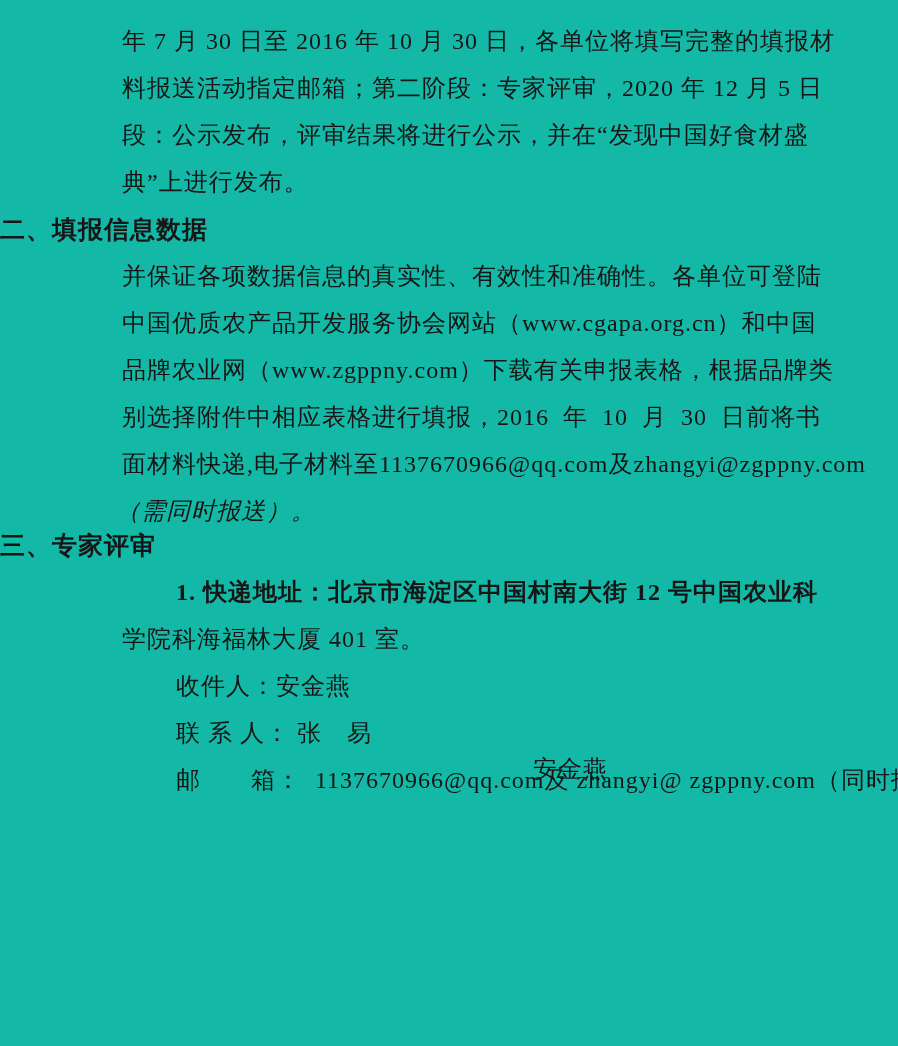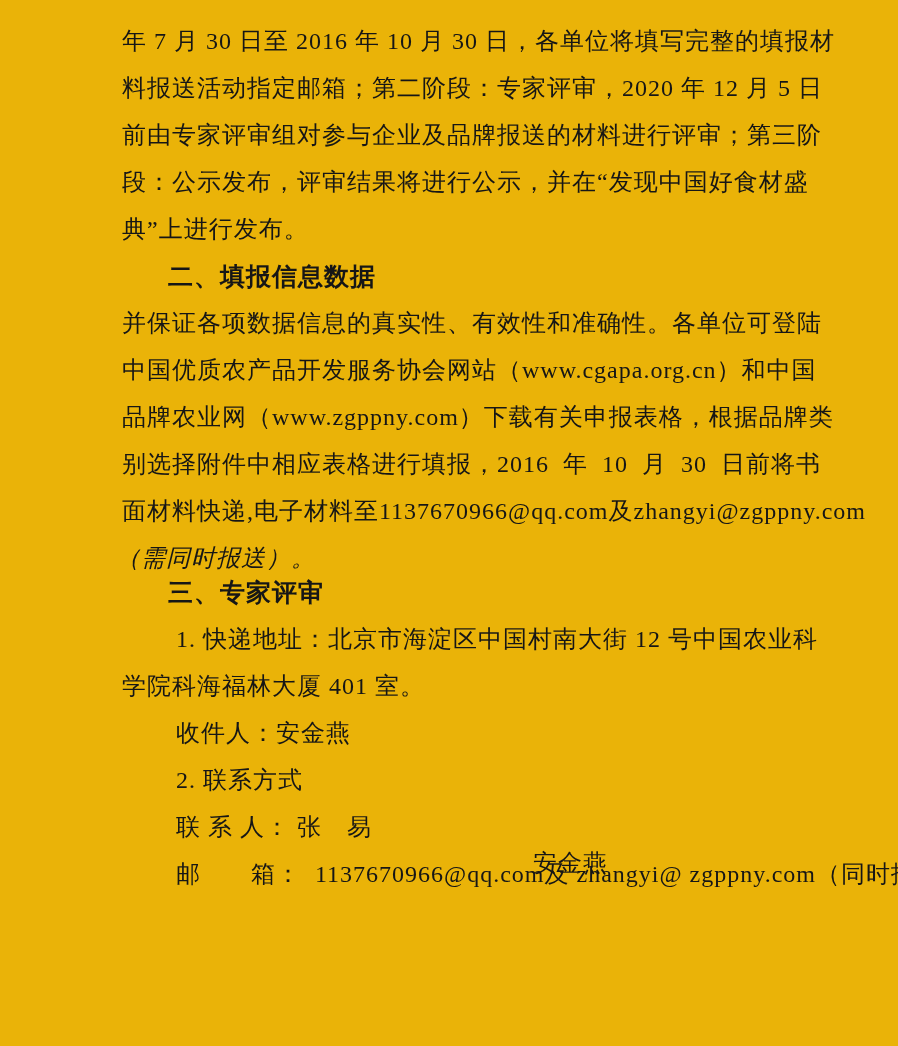--- a/index.html
+++ b/index.html
@@ -1,65 +1,62 @@
 <!DOCTYPE html>
 <html><head>
 <meta charset="utf-8">
 <style>
   html, body { margin: 0; padding: 0; background: #ffffff; }
   .page {
     position: relative;
     width: 898px;
     height: 1046px;
-    background: #eab308;
+    background: #14b8a6;
     color: #161616;
     font-family: "Liberation Serif", "DejaVu Serif", serif;
     box-sizing: border-box;
     padding-top: 26px;
     overflow: hidden;
   }
   .line {
     height: 47px;
     font-size: 24px;
     line-height: 30px;
     letter-spacing: 1px;
     white-space: pre;
     box-sizing: border-box;
   }
   .tight { height: 34px; }
   .k-cont    { padding-left: 122px; }
   .k-indent  { padding-left: 168px; }
-  .k-item    { padding-left: 176px; }
+  .k-item    { padding-left: 176px; font-weight: bold; }
   .k-field   { padding-left: 176px; }
   .k-bracket { padding-left: 116px; font-style: italic; }
   .k-heading {
-    padding-left: 168px;
     font-family: "Liberation Sans", "DejaVu Sans", sans-serif;
     font-weight: bold;
     font-size: 25px;
   }
   .k-cols { position: relative; padding-left: 176px; }
   .col2 { position: absolute; left: 533px; top: 4px; margin-top: 32px; }
 </style>
 </head>
 <body>
 
 <div class="page" id="doc-page">
     <div class="line k-cont">年 7 月 30 日至 2016 年 10 月 30 日，各单位将填写完整的填报材</div>
     <div class="line k-cont">料报送活动指定邮箱；第二阶段：专家评审，2020 年 12 月 5 日</div>
-    <div class="line k-cont">前由专家评审组对参与企业及品牌报送的材料进行评审；第三阶</div>
     <div class="line k-cont">段：公示发布，评审结果将进行公示，并在“发现中国好食材盛</div>
     <div class="line k-cont">典”上进行发布。</div>
     <div class="line k-heading">二、填报信息数据</div>
     <div class="line k-cont">并保证各项数据信息的真实性、有效性和准确性。各单位可登陆</div>
     <div class="line k-cont">中国优质农产品开发服务协会网站（www.cgapa.org.cn）和中国</div>
     <div class="line k-cont">品牌农业网（www.zgppny.com）下载有关申报表格，根据品牌类</div>
     <div class="line k-cont">别选择附件中相应表格进行填报，2016  年  10  月  30  日前将书</div>
     <div class="line k-cont">面材料快递,电子材料至1137670966@qq.com及zhangyi@zgppny.com</div>
     <div class="line k-bracket tight">（需同时报送）。</div>
     <div class="line k-heading">三、专家评审</div>
     <div class="line k-item">1. 快递地址：北京市海淀区中国村南大街 12 号中国农业科</div>
     <div class="line k-cont">学院科海福林大厦 401 室。</div>
     <div class="line k-field">收件人：安金燕</div>
-    <div class="line k-item">2. 联系方式</div>
     <div class="line k-cols"><span>联 系 人： 张　易</span><span class="col2">安金燕</span></div>
     <div class="line k-field">邮　　箱：  1137670966@qq.com及 zhangyi@ zgppny.com（同时报送）</div>
   </div>
 
 </body></html>

